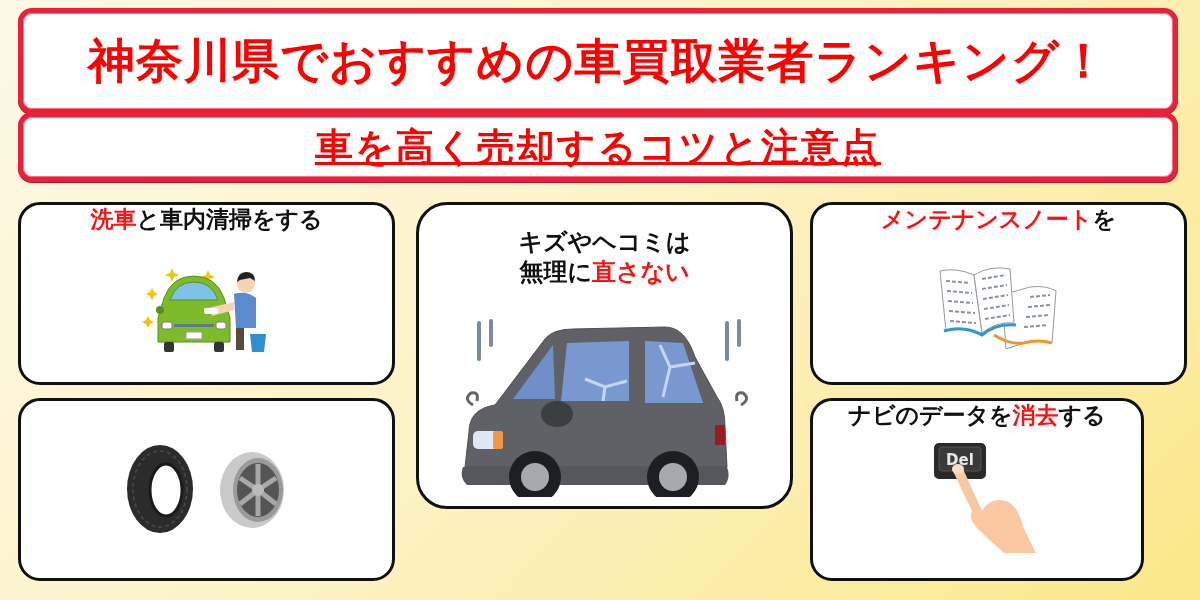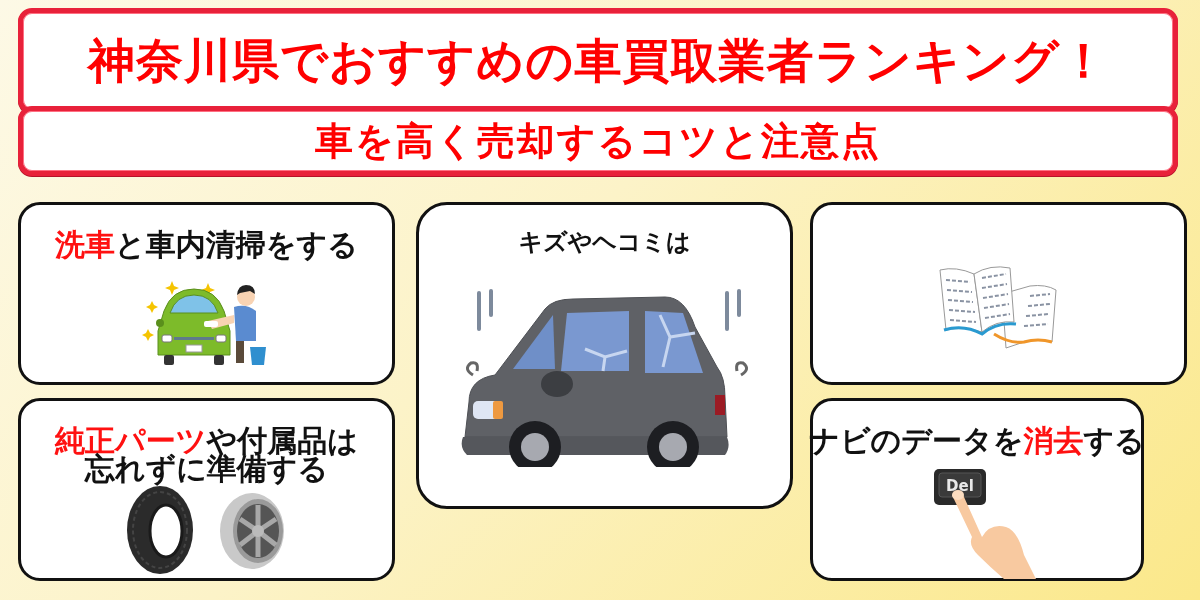--- a/index.html
+++ b/index.html
@@ -9,30 +9,30 @@
     font-family: "DejaVu Sans", "Liberation Sans", sans-serif;
   }
   .banner {
     position:absolute; left:18px; width:1160px; box-sizing:border-box;
     background:#fff; border:5px solid #e8213a; border-radius:14px;
     box-shadow: inset 0 0 0 1px #ff6f82, 0 1px 0 #b5122a;
     display:flex; align-items:center; justify-content:center;
     color:#ff0000; font-weight:bold; white-space:nowrap;
   }
   .banner.title { top:8px; height:106px; font-size:47px; letter-spacing:1px; }
-  .banner.subtitle { top:106px; height:70px; font-size:38px; letter-spacing:2px; }
+  .banner.subtitle { top:112px; height:70px; font-size:38px; letter-spacing:2px;text-decoration:underline; }
 
   .card {
     position:absolute; box-sizing:border-box; background:#fff;
     border:3.5px solid #111; border-radius:22px;
     display:flex; flex-direction:column; align-items:center;
   }
   .card .heading {
-    font-weight:bold; color:#111; font-size:30px; line-height:28px;
-    text-align:center; margin-top:26px; white-space:nowrap;
+    font-weight:bold; color:#111; font-size:23px; line-height:28px;
+    text-align:center; margin-top:0; white-space:nowrap;
   }
   .card .heading .hl { color:#ff1111; }
   .card .art { flex:1; width:100%; display:flex; align-items:center; justify-content:center; }
 
   #c1 { left:18px;  top:202px; width:377px; height:183px; }
   #c2 { left:18px;  top:398px; width:377px; height:183px; }
   #c3 { left:416px; top:202px; width:377px; height:307px;border-radius:31px; }
   #c4 { left:810px; top:202px; width:377px; height:183px; }
   #c5 { left:810px; top:398px; width:334px; height:183px; }
   #c3 .heading { font-size:24px; line-height:30px; margin-top:22px; }
@@ -73,24 +73,20 @@
       <path d="M92 36 Q104 32 114 40 L114 70 L94 70 Z" fill="#5a8bd0"></path>
       <rect x="94" y="70" width="8" height="22" fill="#5a4a3a"></rect>
       <path d="M66 50 L92 44 L92 52 L70 58 Z" fill="#f8d3b3"></path>
       <rect x="62" y="50" width="14" height="6" rx="2" fill="#fff"></rect>
       <path d="M108 76 L124 76 L122 94 L110 94 Z" fill="#2f8fcf"></path>
     </svg>
   </div>
 </div>
 
 <div class="card" id="c2">
-  <div class="heading">
-    <div><span class="hl">純正パーツ</span><span>や付属品は</span></div>
-    <div><span>忘れずに準備する</span></div>
-  </div>
   <div class="art">
     <svg width="190" height="95" viewBox="0 0 190 95">
       <ellipse cx="48" cy="47" rx="33" ry="44" fill="#2b2b2b"></ellipse>
       <ellipse cx="48" cy="47" rx="27" ry="38" fill="none" stroke="#444" stroke-width="2" stroke-dasharray="4 3"></ellipse>
       <ellipse cx="54" cy="48" rx="16" ry="26" fill="#fff"></ellipse>
       <ellipse cx="54" cy="48" rx="16" ry="26" fill="none" stroke="#1a1a1a" stroke-width="3"></ellipse>
       <ellipse cx="140" cy="48" rx="32" ry="38" fill="#c9c9c9"></ellipse>
       <ellipse cx="146" cy="48" rx="25" ry="32" fill="#9a9a9a"></ellipse>
       <ellipse cx="146" cy="48" rx="21" ry="27" fill="#555"></ellipse>
       <g stroke="#a8a8a8" stroke-width="5">
@@ -102,20 +98,21 @@
         <line x1="146" y1="48" x2="128" y2="36"></line>
       </g>
       <circle cx="146" cy="48" r="6" fill="#bbb"></circle>
     </svg>
   </div>
 </div>
 
 <div class="card" id="c3">
   <div class="heading">
     <div><span>キズやヘコミは</span></div>
+    <div><span>無理に</span><span class="hl">直さない</span></div>
   </div>
   <div class="art" style="align-items:flex-start; padding-top:30px; box-sizing:border-box;">
     <svg width="300" height="180" viewBox="0 0 300 180">
       <g stroke="#7d8a9c" stroke-width="4" stroke-linecap="round">
         <line x1="24" y1="6" x2="24" y2="42"></line>
           <line x1="36" y1="4" x2="36" y2="28"></line>
         <line x1="272" y1="6" x2="272" y2="42"></line>
           <line x1="284" y1="4" x2="284" y2="28"></line>
       </g>
       <path d="M18 88 q-10 -6 -2 -12 q8 -2 6 8" fill="none" stroke="#666" stroke-width="3"></path>
@@ -133,20 +130,21 @@
       <circle cx="80" cy="160" r="26" fill="#1d1e22"></circle>
         <circle cx="80" cy="160" r="14" fill="#a7a9b0"></circle>
       <circle cx="218" cy="160" r="26" fill="#1d1e22"></circle>
         <circle cx="218" cy="160" r="14" fill="#a7a9b0"></circle>
     </svg>
   </div>
 </div>
 
 <div class="card" id="c4">
   <div class="heading">
+    <div><span class="hl">メンテナンスノート</span><span>を</span></div>
   </div>
   <div class="art">
     <svg width="130" height="90" viewBox="0 0 130 90">
       <path d="M68 32 L96 24 Q112 22 122 28 L118 80 Q104 76 90 80 L72 86 Z" fill="#fff" stroke="#999"></path>
       <path d="M60 72 Q76 82 90 80 Q104 76 118 80" fill="none" stroke="#f0962a" stroke-width="3"></path>
       <path d="M6 8 Q22 4 40 12 L48 70 Q30 64 12 68 Z" fill="#fff" stroke="#999"></path>
       <path d="M40 12 Q56 2 76 6 L80 60 Q62 58 48 70 Z" fill="#fff" stroke="#999"></path>
       <path d="M10 68 Q30 62 48 72 Q62 60 82 62" fill="none" stroke="#2a9ad0" stroke-width="3"></path>
       <g stroke="#8a93a3" stroke-width="2" stroke-dasharray="4 2">
         <line x1="12" y1="18" x2="36" y2="20"></line>

